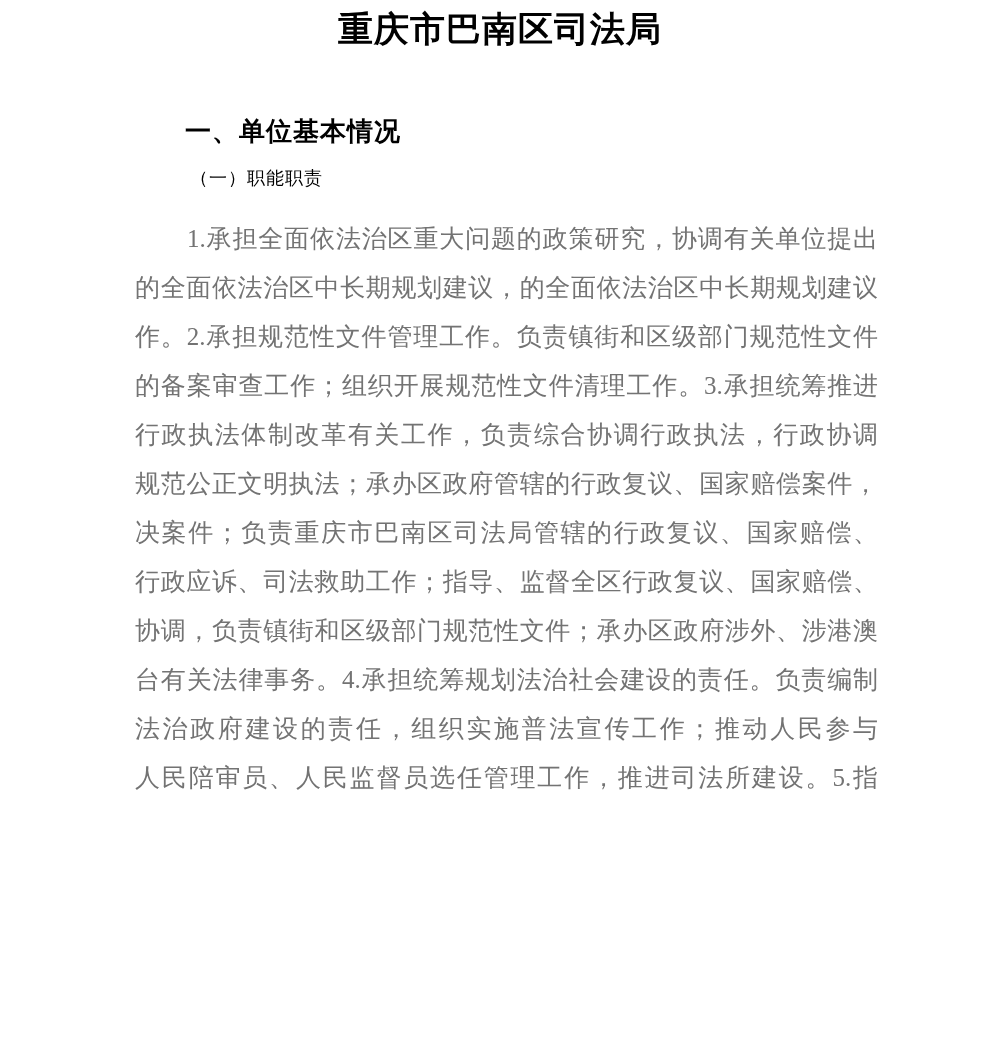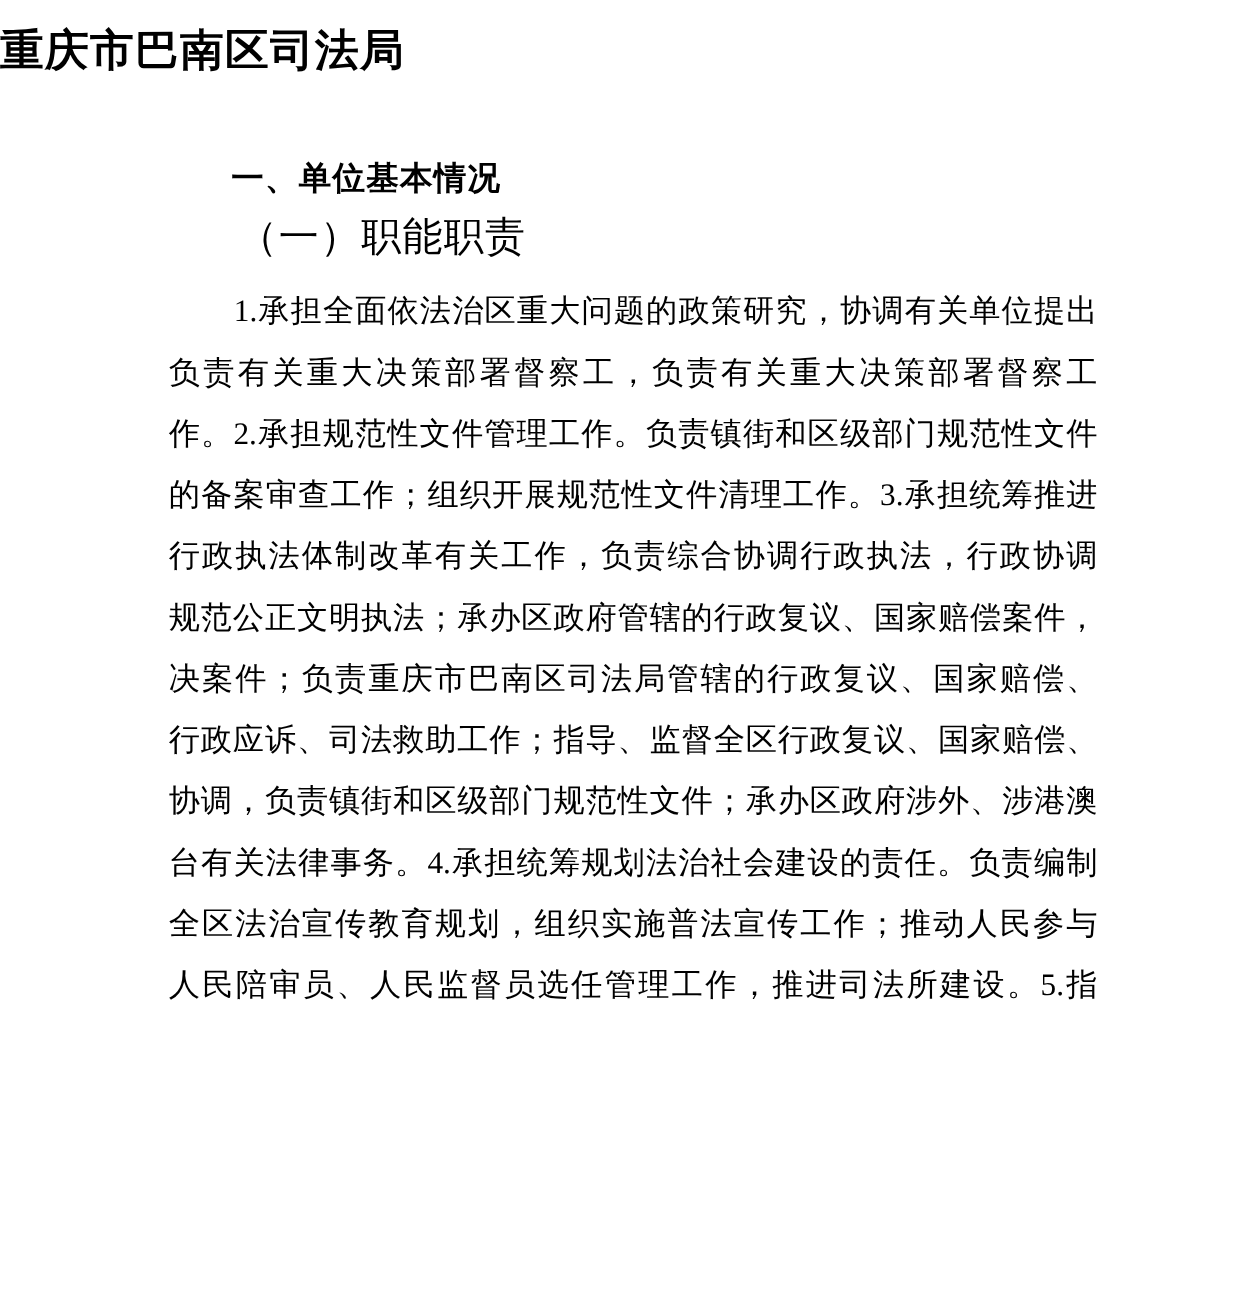--- a/index.html
+++ b/index.html
@@ -10,21 +10,22 @@
   .page {
     position: relative;
     width: 1000px;
     height: 1052px;
     background: #ffffff;
     color: #000000;
     overflow: hidden;
     font-family: "Liberation Serif", "DejaVu Serif", serif;
   }
   .doc-title-block {
-    padding-top: 17px;
+    padding-top: 6px;
+    text-align: center;
   }
   .doc-title-line {
     font-family: "Liberation Serif", "DejaVu Serif", serif;
     font-weight: bold;
     font-size: 35px;
     line-height: 48px;
     letter-spacing: 1px;
     white-space: nowrap;
   }
   .section-heading {
@@ -33,30 +34,30 @@
     font-weight: bold;
     font-size: 26px;
     line-height: 28px;
     letter-spacing: 1px;
     white-space: nowrap;
   }
   .subsection-heading {
     margin: 19px 0 0 190px;
     font-family: "Liberation Serif", "DejaVu Serif", serif;
     font-weight: normal;
-    font-size: 32px;
+    font-size: 18px;
     line-height: 28px;
     letter-spacing: 1px;
     white-space: nowrap;
   }
   .body-block {
     margin: 22px 122px 0 135px;
     font-family: "Liberation Serif", "DejaVu Serif", serif;
     font-size: 25px;
-    color: #000000;
+    color: #737373;
   }
   .body-line {
     height: 49px;
     line-height: 49px;
     text-align: justify;
     text-align-last: justify;
     overflow: hidden;
   }
   .body-line.first-line {
     padding-left: 52px;
@@ -70,26 +71,26 @@
   <div class="doc-title-block">
     <div class="doc-title-line">重庆市巴南区司法局</div>
   </div>
 
   <div class="section-heading">一、单位基本情况</div>
 
   <div class="subsection-heading">（一）职能职责</div>
 
   <div class="body-block">
     <div class="body-line first-line">1.承担全面依法治区重大问题的政策研究，协调有关单位提出</div>
-    <div class="body-line">负责有关重大决策部署督察工，负责有关重大决策部署督察工</div>
+    <div class="body-line">的全面依法治区中长期规划建议，的全面依法治区中长期规划建议</div>
     <div class="body-line">作。2.承担规范性文件管理工作。负责镇街和区级部门规范性文件</div>
     <div class="body-line">的备案审查工作；组织开展规范性文件清理工作。3.承担统筹推进</div>
     <div class="body-line">行政执法体制改革有关工作，负责综合协调行政执法，行政协调</div>
     <div class="body-line">规范公正文明执法；承办区政府管辖的行政复议、国家赔偿案件，</div>
     <div class="body-line">决案件；负责重庆市巴南区司法局管辖的行政复议、国家赔偿、</div>
     <div class="body-line">行政应诉、司法救助工作；指导、监督全区行政复议、国家赔偿、</div>
     <div class="body-line">协调，负责镇街和区级部门规范性文件；承办区政府涉外、涉港澳</div>
     <div class="body-line">台有关法律事务。4.承担统筹规划法治社会建设的责任。负责编制</div>
-    <div class="body-line">全区法治宣传教育规划，组织实施普法宣传工作；推动人民参与</div>
+    <div class="body-line">法治政府建设的责任，组织实施普法宣传工作；推动人民参与</div>
     <div class="body-line">人民陪审员、人民监督员选任管理工作，推进司法所建设。5.指导、</div>
   </div>
 
 </div>
 
 </body></html>

